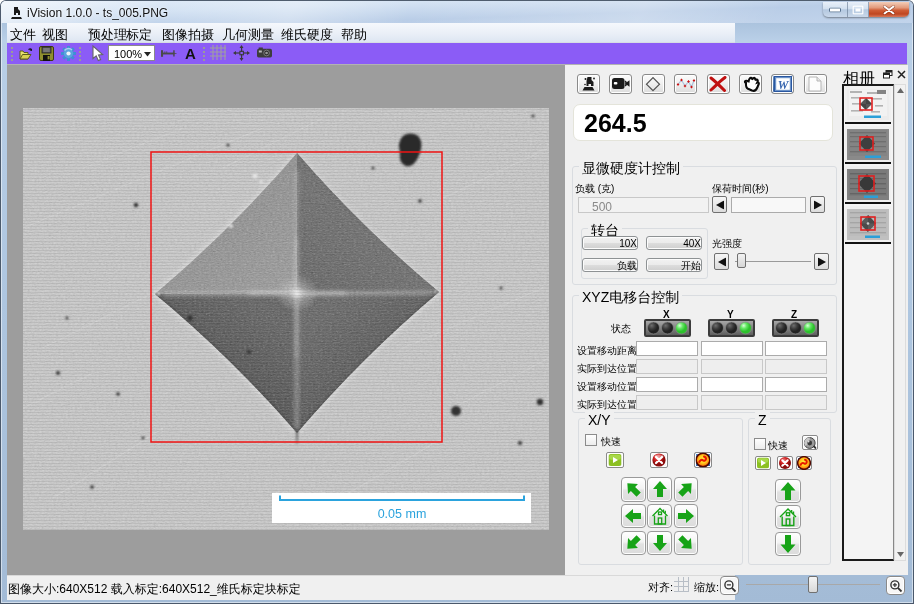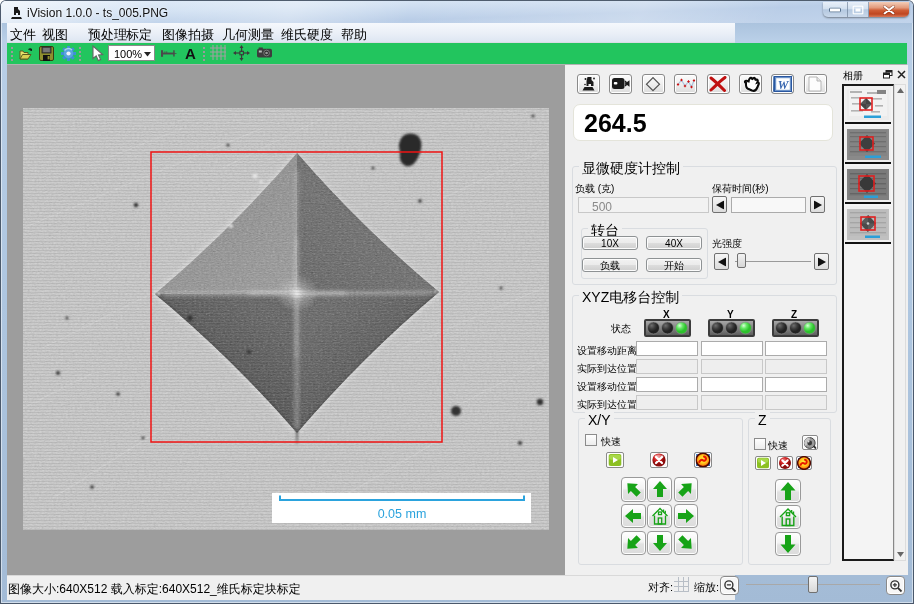--- a/index.html
+++ b/index.html
@@ -14,50 +14,50 @@
 #title-tx{position:absolute;left:26px;top:5px;font-size:12px;color:#111;text-shadow:0 0 3px rgba(255,255,255,.9)}
 
 #winbtns{position:absolute;left:822px;top:1px;width:86px;height:15px;display:flex;border-radius:0 0 5px 5px;overflow:hidden;box-shadow:0 1px 2px rgba(0,0,0,.4), inset 0 0 0 1px rgba(70,90,115,.65), inset 0 0 0 2px rgba(255,255,255,.35)}
 .wb{height:15px;position:relative;background:linear-gradient(180deg,#e9f0f9 0,#d3e0ef 45%,#b4c8e0 52%,#c9d8ea 100%);border-right:1px solid rgba(90,110,135,.55)}
 #wb-min{width:25px}#wb-max{width:21px}
 #wb-close{width:40px;border-right:none;background:linear-gradient(180deg,#f3cdb8 0,#e29a7c 38%,#cf5d36 55%,#bf4620 80%,#d8795a 100%)}
 .wb svg{position:absolute;left:50%;top:50%;transform:translate(-50%,-50%)}
 
 #menubar{position:absolute;left:7px;top:23px;width:728px;height:20px;background:linear-gradient(180deg,#f5f8fc 0,#eaeff7 55%,#dde6f2 100%);border-bottom:1px solid #d8dde4}
 #menubar span{position:absolute;top:3px;font-size:13px}
-#toolbar{position:absolute;left:7px;top:43px;width:900px;height:22px;background:#22c55e;border-bottom:1px solid #b2b2b2}
+#toolbar{position:absolute;left:7px;top:43px;width:900px;height:22px;background:#8b5cf6;border-bottom:1px solid #b2b2b2}
 .sep{position:absolute;top:3px;width:2px;height:15px;background-image:radial-gradient(circle,#9a9a9a 34%,transparent 40%);background-size:2px 4px}
 .tico{position:absolute;top:2px}
 
 #canvas{position:absolute;left:7px;top:65px;width:558px;height:510px;background:#9d9d9d}
 #imgbox{position:absolute;left:16px;top:43px;width:526px;height:422px}
 
 #panel{position:absolute;left:565px;top:65px;width:273px;height:510px;background:#f0f0f0;font-size:10px}
 .pbtn{position:absolute;top:74px;width:23px;height:20px;border:1px solid #8a8a8a;border-radius:3px;background:linear-gradient(180deg,#fbfbfb 0,#f1f1f1 45%,#dcdcdc 100%);box-shadow:inset 0 0 0 1px #fff}
 .pbtn svg{position:absolute;left:50%;top:50%;transform:translate(-50%,-50%)}
 #bigval{position:absolute;left:573px;top:104px;width:260px;height:37px;background:#fff;border:1px solid #e4e4da;border-radius:7px}
 #bigval span{position:absolute;left:10px;top:4px;font-size:25px;font-weight:bold;letter-spacing:0}
 .grp{position:absolute;border:1px solid #d9dce0;border-radius:3px}
 .grp>i{position:absolute;top:-7px;left:6px;background:#f0f0f0;padding:0 3px;font-style:normal;font-size:14px}
 .fld{position:absolute;background:#fff;border:1px solid #ababab}
 .fldg{position:absolute;background:#eee;border:1px solid #c8c8c8}
-.b7{position:absolute;border:1px solid #8e9294;border-radius:3px;background:linear-gradient(180deg,#f2f2f2 0,#ebebeb 49%,#dddddd 50%,#cfcfcf 100%);text-align:center;font-size:10px;box-shadow:inset 0 0 0 1px #fcfcfc}
+.b7{position:absolute;border:1px solid #8e9294;border-radius:3px;background:linear-gradient(180deg,#f2f2f2 0,#ebebeb 49%,#dddddd 50%,#cfcfcf 100%);text-align:right;font-size:10px;box-shadow:inset 0 0 0 1px #fcfcfc}
 .arr{position:absolute;width:15px;height:17px;border:1px solid #707070;background:linear-gradient(180deg,#f6f6f6,#dcdcdc);border-radius:2px}
 .arr svg{position:absolute;left:50%;top:50%;transform:translate(-50%,-50%)}
 .lbl{position:absolute;font-size:10px;white-space:nowrap}
 .cb{position:absolute;width:12px;height:12px;background:linear-gradient(180deg,#fefefe,#ececec);border:1px solid #8b8b8b}
 .gbtn{position:absolute;width:24.5px;height:24.5px;border:1px solid #9a9a9a;border-radius:4px;background:linear-gradient(180deg,#ffffff 0,#f3f3f3 45%,#e2e2e2 55%,#dcdcdc 100%);box-shadow:inset 0 0 0 1px #fdfdfd}
 .tl{position:absolute;top:319px;width:47px;height:18px;border:2px solid #3c3c3c;border-radius:2px;background:linear-gradient(180deg,#a8a8a8,#5e5e5e)}
 .tl svg{position:absolute;left:0;top:0}
 .gbtn svg{position:absolute;left:50%;top:50%;transform:translate(-50%,-50%)}
 .sbtn{position:absolute;border:1px solid #8a8a8a;border-radius:2px;background:#f6f6f6;box-shadow:inset 0 0 0 1px #fff}
 .sbtn svg{position:absolute;left:50%;top:50%;transform:translate(-50%,-50%)}
 
 #album{position:absolute;left:838px;top:65px;width:70px;height:510px;background:#f0f0f0}
-#albhead{position:absolute;left:5px;top:4px;width:64px;height:15px;font-size:10px}
+#albhead{position:absolute;left:5px;top:4px;width:64px;height:15px;font-size:16px}
 #alblist{position:absolute;left:4px;top:19px;width:52px;height:477px;background:#f4f4f4;border:2px solid #1a1a1a;border-right:1px solid #888}
 .thumb{position:absolute;left:1px;width:46px;height:38px;border-bottom:2px solid #111;background:#f0f0f0}
 .thumb svg{position:absolute;left:2px;top:3px}
 #albsb{position:absolute;left:56px;top:19px;width:12px;height:477px;background:#f1f1f1;border:1px solid #dcdcdc}
 
 #statusbar{position:absolute;left:7px;top:575px;width:728px;height:25px;background:#f0f0f0;border-top:1px solid #d9d9d9;font-size:11px}
 </style></head><body>
 <div id="root">
 <div id="frame"></div>
 <div id="titlebar">

